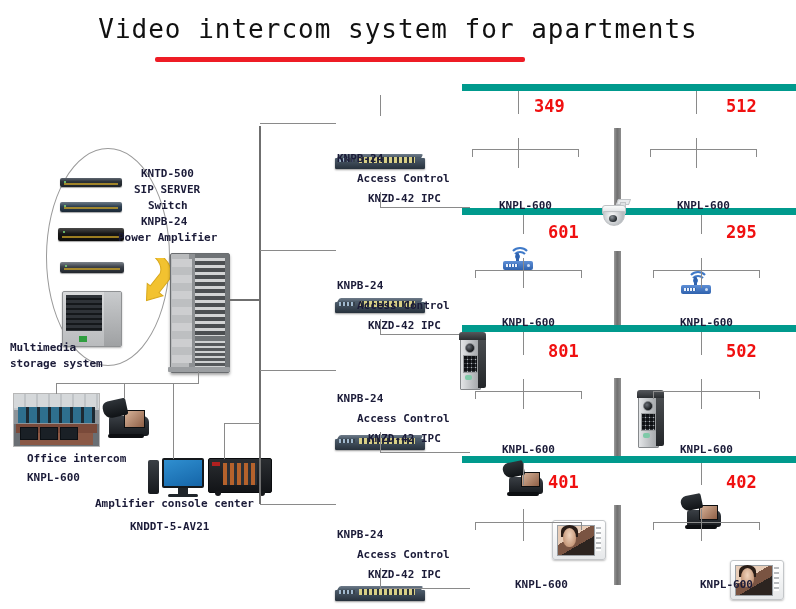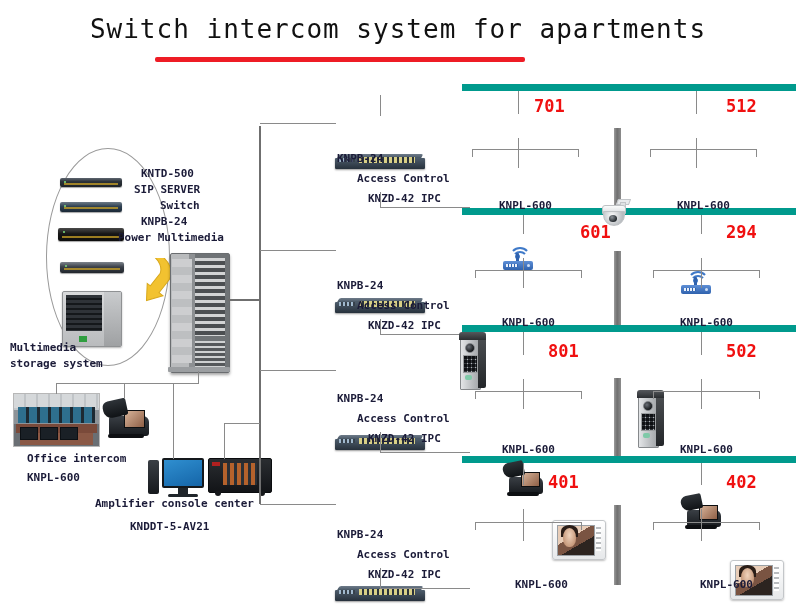--- a/index.html
+++ b/index.html
@@ -177,21 +177,21 @@
        background:linear-gradient(180deg,#fbfcfc,#dcdfe2);border:1px solid #bfc2c5;border-radius:3px 3px 0 0;}
   .ptz .dome{position:absolute;left:5px;top:12px;width:20px;height:13px;
        background:radial-gradient(circle at 40% 30%,#fdfdfd,#b9bdc1 70%);
        border:1px solid #bfc2c5;border-radius:0 0 11px 11px;}
   .ptz .lens{position:absolute;left:11px;top:16px;width:8px;height:7px;border-radius:50%;
        background:radial-gradient(circle at 38% 32%,#8d9399,#20262b 72%);}
 </style>
 </head>
 <body>
 
-<div class="abs" id="title">Switch intercom system for apartments</div>
+<div class="abs" id="title">Video intercom system for apartments</div>
 <div class="abs" id="title-underline"></div>
 
 <div class="abs" id="ellipse"></div>
 
 <div class="abs srv srv-a" style="left:60px;top:178px;width:62px;height:9px;">
   <div class="strip" style="top:5px;"></div>
     <div class="dot" style="left:4px;top:3px;"></div>
 </div>
 <div class="abs srv srv-b" style="left:60px;top:202px;width:62px;height:10px;">
   <div class="strip" style="top:5px;"></div>
@@ -206,23 +206,23 @@
     <div class="dot" style="left:5px;top:3px;"></div>
 </div>
 <div class="abs" id="storage">
   <div class="side"></div>
     <div class="blades"></div>
     <div class="grn"></div>
 </div>
 
 <div class="abs lbl" style="left:141px;top:167px;">KNTD-500</div>
 <div class="abs lbl" style="left:134px;top:183px;">SIP SERVER</div>
-<div class="abs lbl" style="left:160px;top:199px;">Switch</div>
+<div class="abs lbl" style="left:148px;top:199px;">Switch</div>
 <div class="abs lbl" style="left:141px;top:215px;">KNPB-24</div>
-<div class="abs lbl" style="left:118px;top:231px;">Power Multimedia</div>
+<div class="abs lbl" style="left:118px;top:231px;">Power Amplifier</div>
 
 <div class="abs lbl" style="left:10px;top:341px;">Multimedia</div>
 <div class="abs lbl" style="left:10px;top:357px;">storage system</div>
 
 <svg class="abs" id="arrow" viewBox="0 0 62 58">
   <path d="M4 12 C4 2, 26 2, 30 14 L30 30 L26 30 L36 44 L46 30 L41 30 L41 13 C38 -6, 0 -4, 0 12 Z" fill="#f2c230" stroke="#d8a81c" stroke-width="1" transform="rotate(38 30 26) translate(3 -4)"></path>
 </svg>
 
 <div class="abs" id="ctrlroom">
   <div class="ceil"></div>
@@ -345,21 +345,21 @@
 
 <div class="abs pole" style="left:614px;top:128px;height:80px;"></div>
 <div class="abs ptz" style="left:598px;top:93px;">
     <div class="arm"></div>
     <div class="neck"></div>
     <div class="top"></div>
     <div class="dome"></div>
     <div class="lens"></div>
   </div>
 
-<div class="abs lbl-red" style="left:534px;top:96px;">701</div>
+<div class="abs lbl-red" style="left:534px;top:96px;">349</div>
 <div class="abs lbl-red" style="left:726px;top:96px;">512</div>
 <div class="abs router" style="left:503px;top:114px;">
   <div class="arc a2"></div>
     <div class="arc a1"></div>
     <div class="core"></div>
     <div class="ant"></div>
     <div class="box"></div>
     <div class="leds"></div>
     <div class="dot"></div>
 </div>
@@ -420,22 +420,22 @@
   <div class="scr"></div>
     <div class="hair"></div>
     <div class="face"></div>
     <div class="btns"></div>
 </div>
 <div class="abs lbl" style="left:499px;top:199px;">KNPL-600</div>
 <div class="abs lbl" style="left:677px;top:199px;">KNPL-600</div>
 
 <div class="abs pole" style="left:614px;top:251px;height:74px;"></div>
 
-<div class="abs lbl-red" style="left:548px;top:222px;margin-left:32px;">601</div>
-<div class="abs lbl-red" style="left:726px;top:222px;">294</div>
+<div class="abs lbl-red" style="left:548px;top:222px;">601</div>
+<div class="abs lbl-red" style="left:726px;top:222px;">295</div>
 
 <div class="abs ln lnv" style="left:523px;top:215px;width:1px;height:19px;"></div>
 <div class="abs ln lnv" style="left:701px;top:215px;width:1px;height:19px;"></div>
 <div class="abs ln lnh" style="left:475px;top:270px;width:106px;height:1px;"></div>
 <div class="abs ln lnv" style="left:475px;top:270px;width:1px;height:8px;"></div>
 <div class="abs ln lnv" style="left:523px;top:258px;width:1px;height:30px;"></div>
 <div class="abs ln lnv" style="left:581px;top:270px;width:1px;height:8px;"></div>
 <div class="abs ln lnh" style="left:653px;top:270px;width:106px;height:1px;"></div>
 <div class="abs ln lnv" style="left:653px;top:270px;width:1px;height:8px;"></div>
 <div class="abs ln lnv" style="left:701px;top:258px;width:1px;height:30px;"></div>

